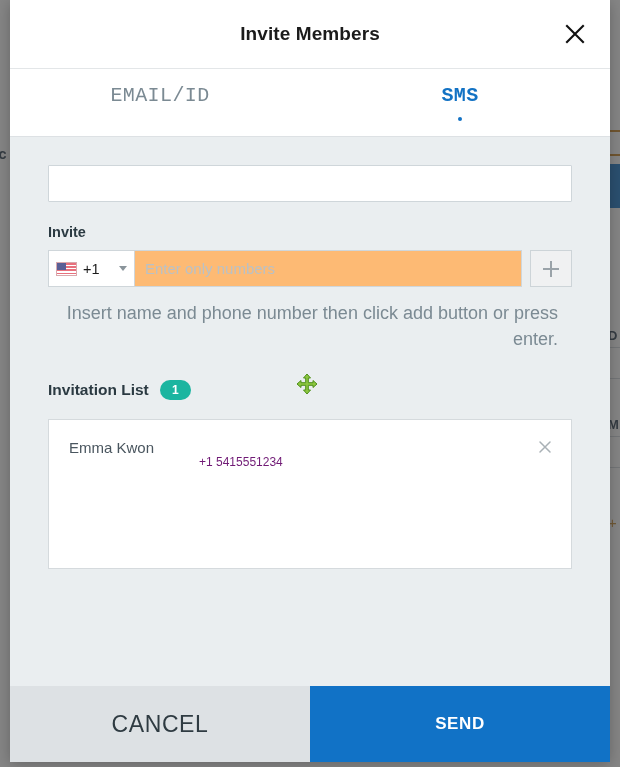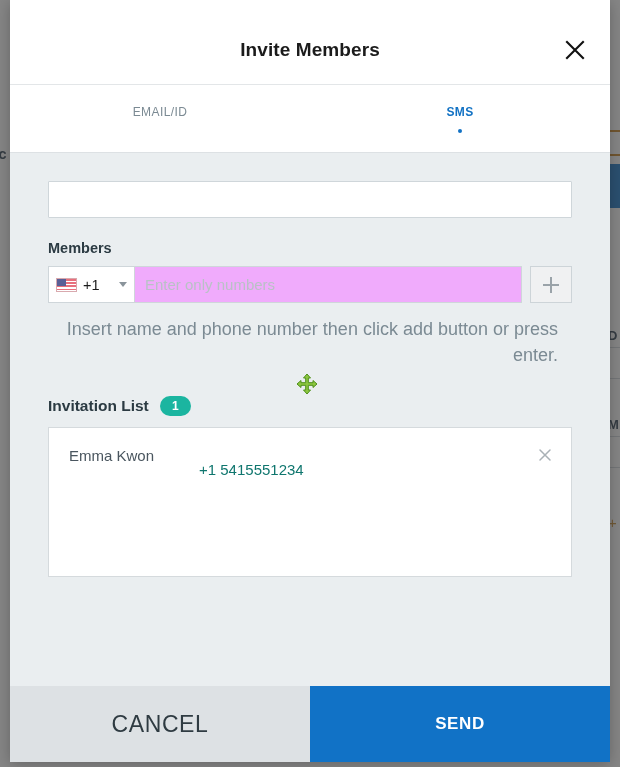--- a/index.html
+++ b/index.html
@@ -101,21 +101,20 @@
   }
 
   .modal-header {
     position: relative;
     height: 68px;
     flex: 0 0 68px;
     border-bottom: 1px solid #e3e6e8;
     display: flex;
     align-items: center;
     justify-content: center;
-    margin-top: 16px;
   }
   .modal-title {
     font-size: 19px;
     font-weight: bold;
     color: #1b1b1b;
     letter-spacing: 0.1px;
   }
   .close-btn {
     position: absolute;
     right: 18px;
@@ -144,23 +143,24 @@
   .tab {
     flex: 1;
     display: flex;
     flex-direction: column;
     align-items: center;
     justify-content: center;
     cursor: pointer;
     position: relative;
   }
   .tab-label {
-    font-size: 12px;
+    font-size: 20px;
     letter-spacing: 0.4px;
     color: #7b8a93;
+    font-family: Liberation Mono, monospace;
   }
   .tab.active .tab-label {
     color: #1272c4;
     font-weight: bold;
   }
   .tab-dot {
     width: 4px;
     height: 4px;
     border-radius: 50%;
     background: #1272c4;
@@ -249,21 +249,21 @@
     width: 0; height: 0;
     border-left: 4px solid transparent;
     border-right: 4px solid transparent;
     border-top: 5px solid #8a949b;
   }
   .mobile-input {
     flex: 1 1 auto;
     height: 37px;
     box-sizing: border-box;
     border: 1px solid #cfd6da;
-    background: #f0abfc;
+    background: #fdba74;
     font-size: 15px;
     color: #43505a;
     padding: 7px 10px;
     outline: none;
     font-family: "Liberation Sans", sans-serif;
   }
   .mobile-input::placeholder { color: #b9c1c6; }
   .add-btn {
     width: 42px;
     height: 37px;
@@ -286,21 +286,21 @@
     color: #7b8a93;
     max-width: 510px;
     text-align: right;
   }
 
   .list-head {
     display: flex;
     align-items: center;
     gap: 11px;
     margin-top: 28px;
-    margin-bottom: 11px;
+    margin-bottom: 19px;
   }
   .list-title {
     font-size: 15.5px;
     font-weight: bold;
     color: #2b3a42;
   }
   .badge {
     min-width: 15px;
     height: 20px;
     padding: 0 8px;
@@ -327,22 +327,22 @@
     align-items: center;
     padding: 0 16px 0 20px;
     height: 26px;
   }
   .li-name {
     font-size: 15px;
     color: #4a565f;
     min-width: 130px;
   }
   .li-phone {
-    font-size: 15px;
-    color: #0f766e;
+    font-size: 12px;
+    color: #701a75;
     margin-top: 29px;
   }
   .li-remove {
     margin-left: auto;
     width: 20px;
     height: 20px;
     display: flex;
     align-items: center;
     justify-content: center;
     cursor: pointer;
@@ -432,21 +432,21 @@
       <span class="tab-dot"></span>
     </div>
   </div>
 
   <div class="modal-body">
 
     <input class="text-input" type="text" placeholder="" style="">
 
     <div class="gap"></div>
 
-    <div class="field-label">Members</div>
+    <div class="field-label">Invite</div>
     <div class="mobile-row">
       <div class="country-select">
         <span class="flag"></span>
         <span class="country-code">+1</span>
         <span class="caret"></span>
       </div>
       <input class="mobile-input" type="text" placeholder="Enter only numbers" style="">
       <button class="add-btn">
         <span>
           <svg width="18" height="18" viewBox="0 0 18 18">

